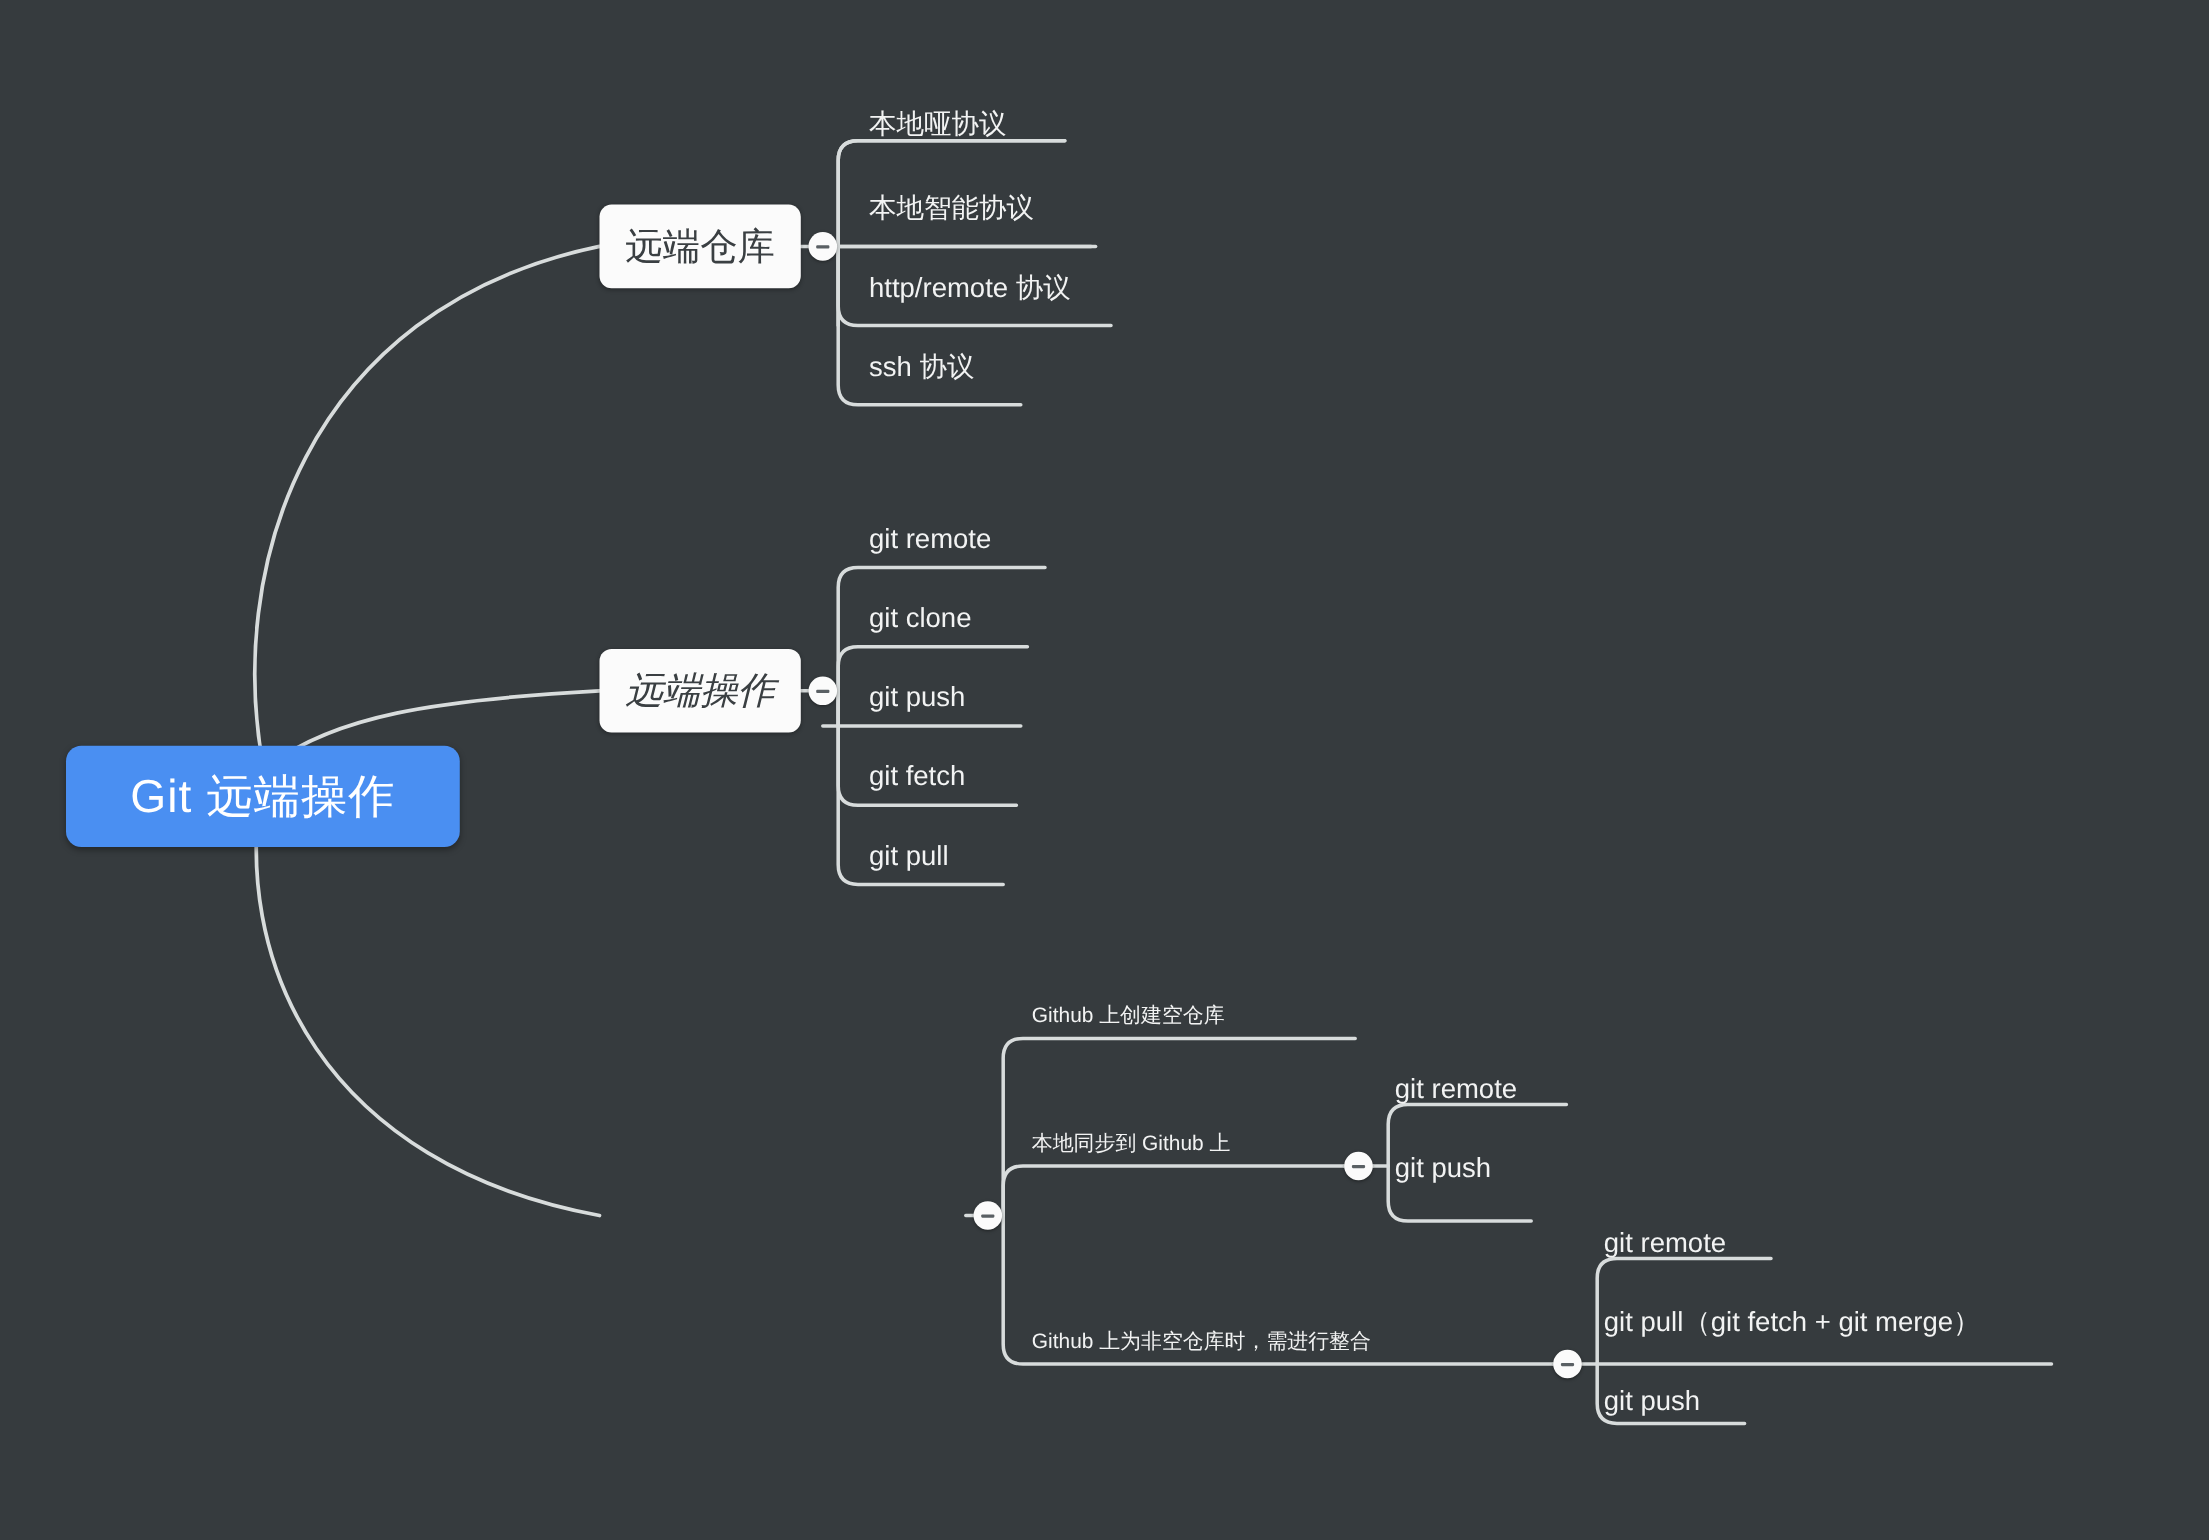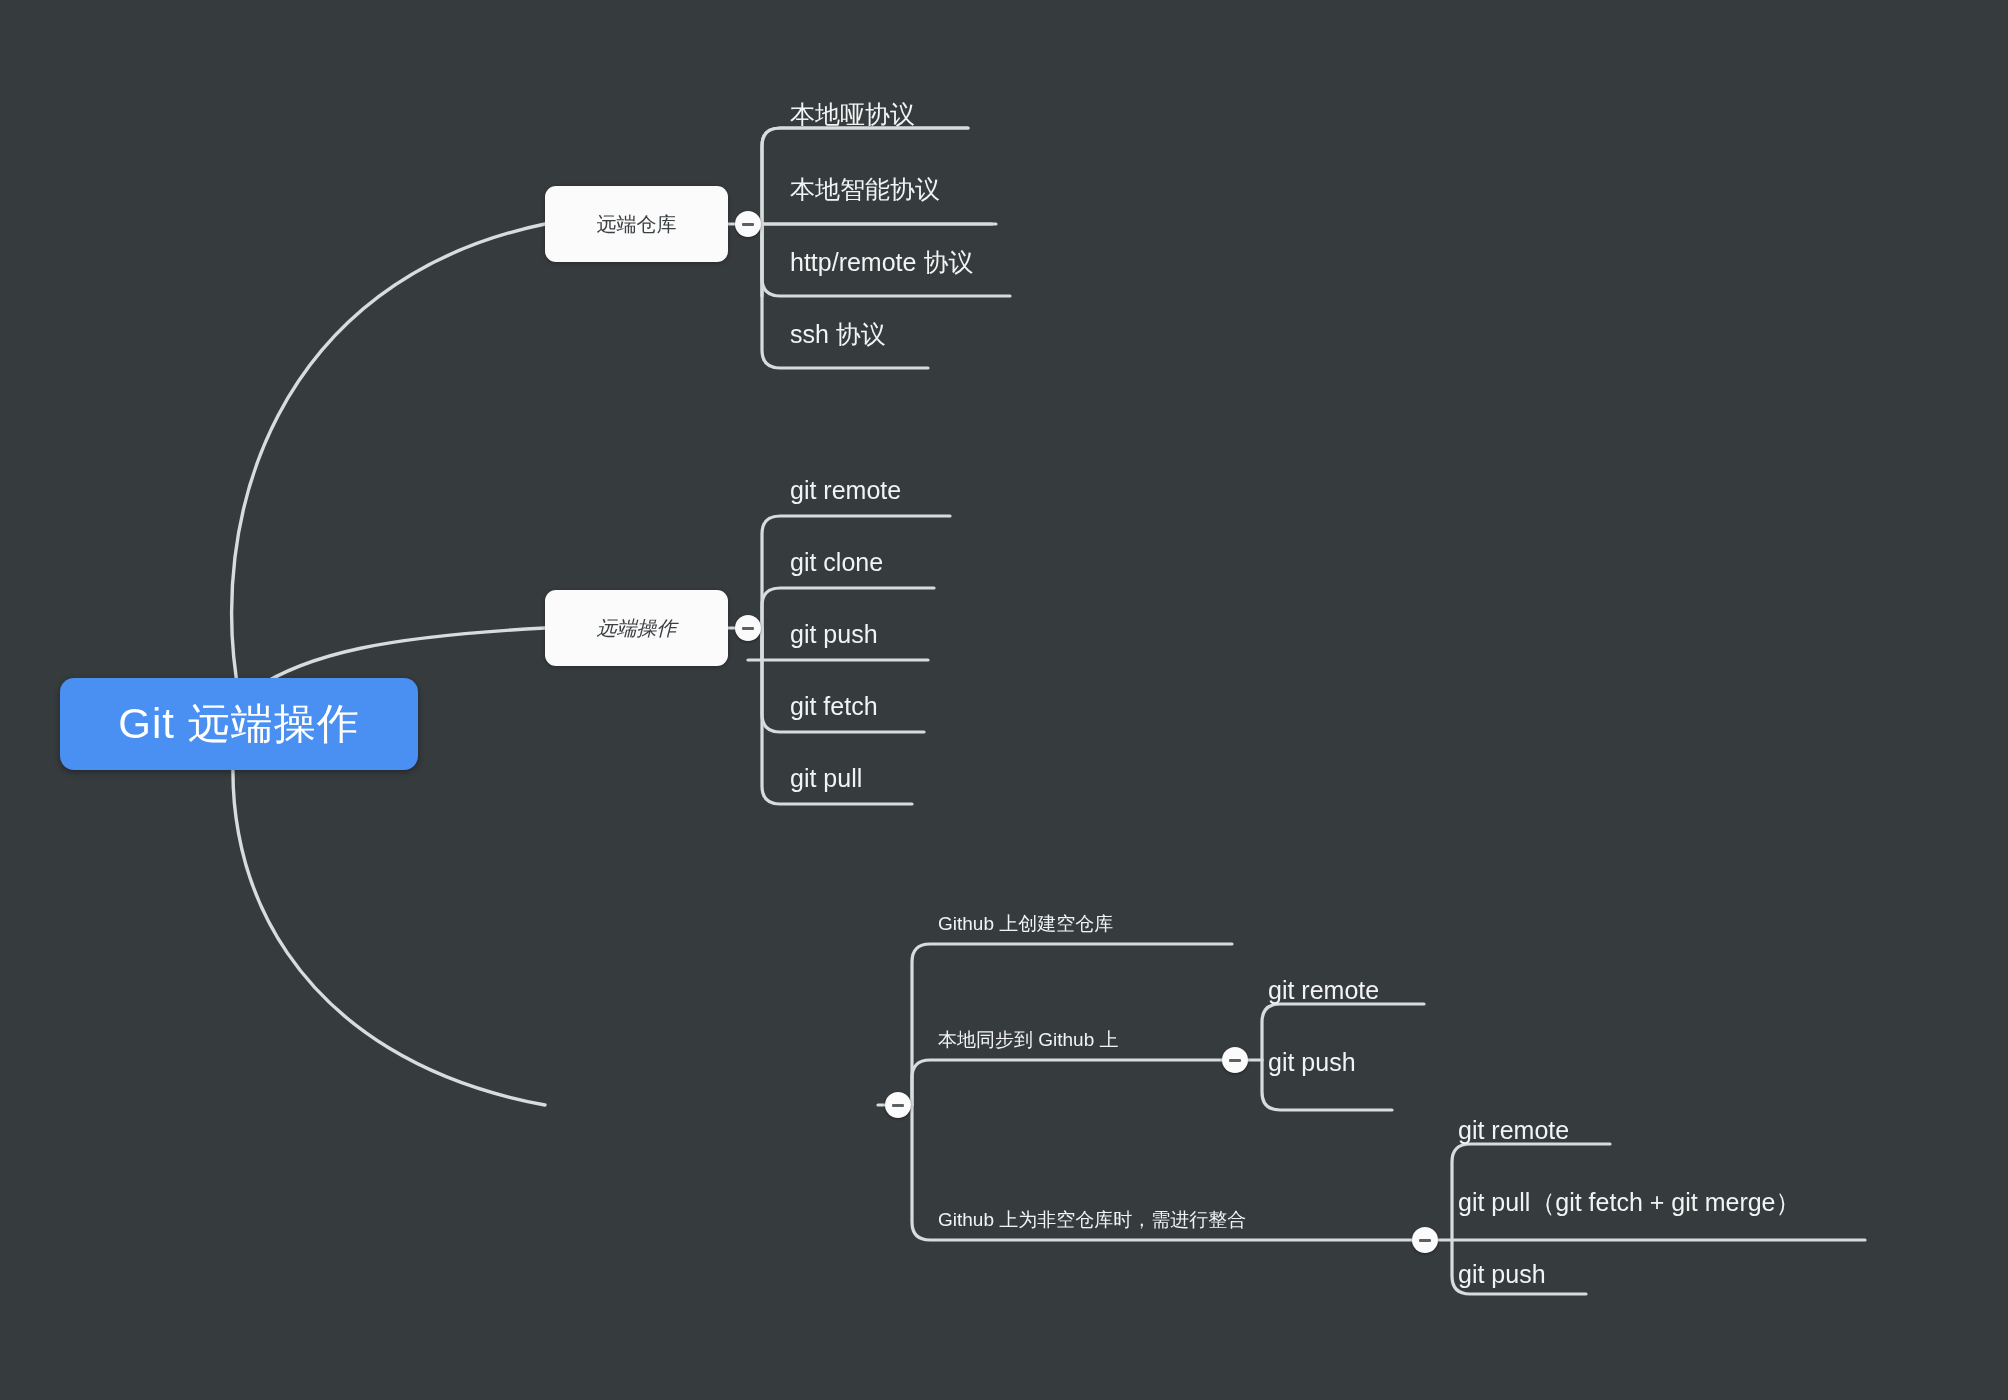--- a/index.html
+++ b/index.html
@@ -40,21 +40,21 @@
     box-shadow: 0 2px 6px rgba(0,0,0,.35);
     white-space: nowrap;
   }
 
   
   .branch-node {
     position: absolute;
     background: #fbfbfb;
     color: #3a3f42;
     border-radius: 11px;
-    font-size: 20px;
+    font-size: 34px;
     display: flex;
     align-items: center;
     justify-content: center;
     box-shadow: 0 1px 4px rgba(0,0,0,.30);
     white-space: nowrap;
   }
 
   
   .topic {
     position: absolute;
@@ -148,21 +148,21 @@
     <span>Git 远端操作</span>
   </div>
 
   <div class="branch-node" style="left:545px; top:186px; width:183px; height:76px;">
     <span>远端仓库</span>
   </div>
   <div class="toggle" style="left:735px; top:211px;">
     <i></i>
   </div>
 
-  <div class="topic" style="left:790px; top:102px;">
+  <div class="topic" style="left:790px; top:102px;font-family:Liberation Mono, monospace;">
     <span>本地哑协议</span>
   </div>
   <div class="topic" style="left:790px; top:177px;">
     <span>本地智能协议</span>
   </div>
   <div class="topic" style="left:790px; top:250px;">
     <span>http/remote 协议</span>
   </div>
   <div class="topic" style="left:790px; top:322px;">
     <span>ssh 协议</span>

